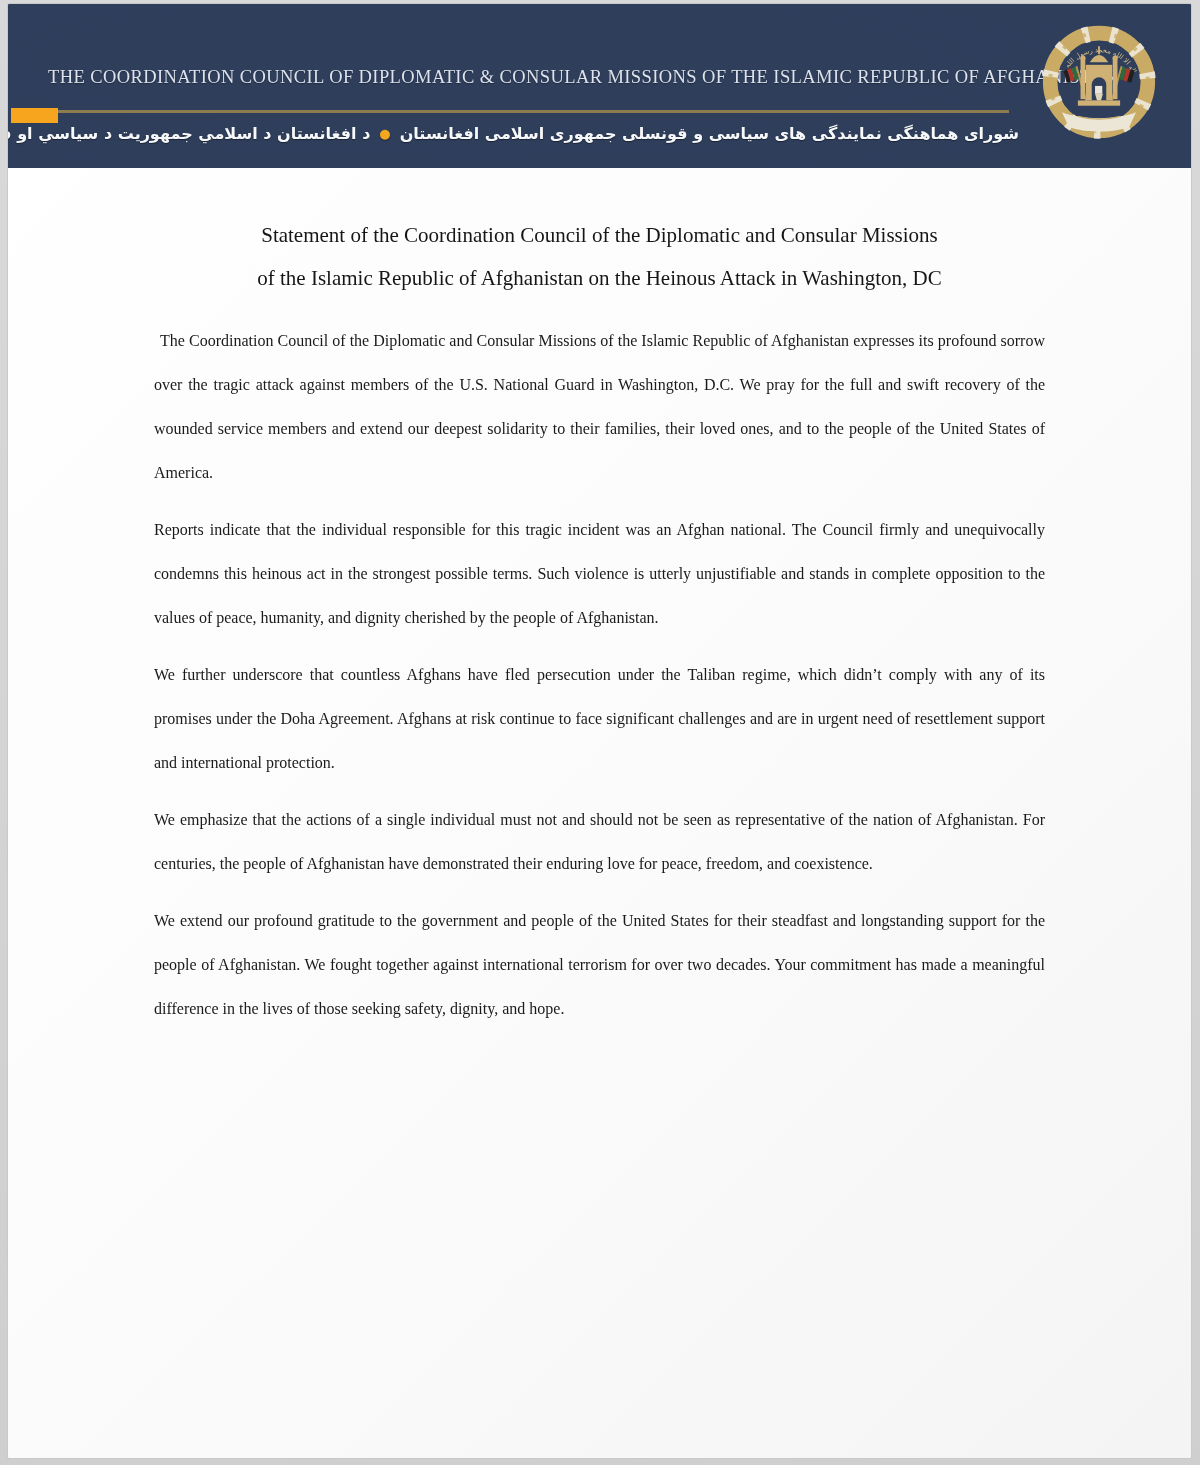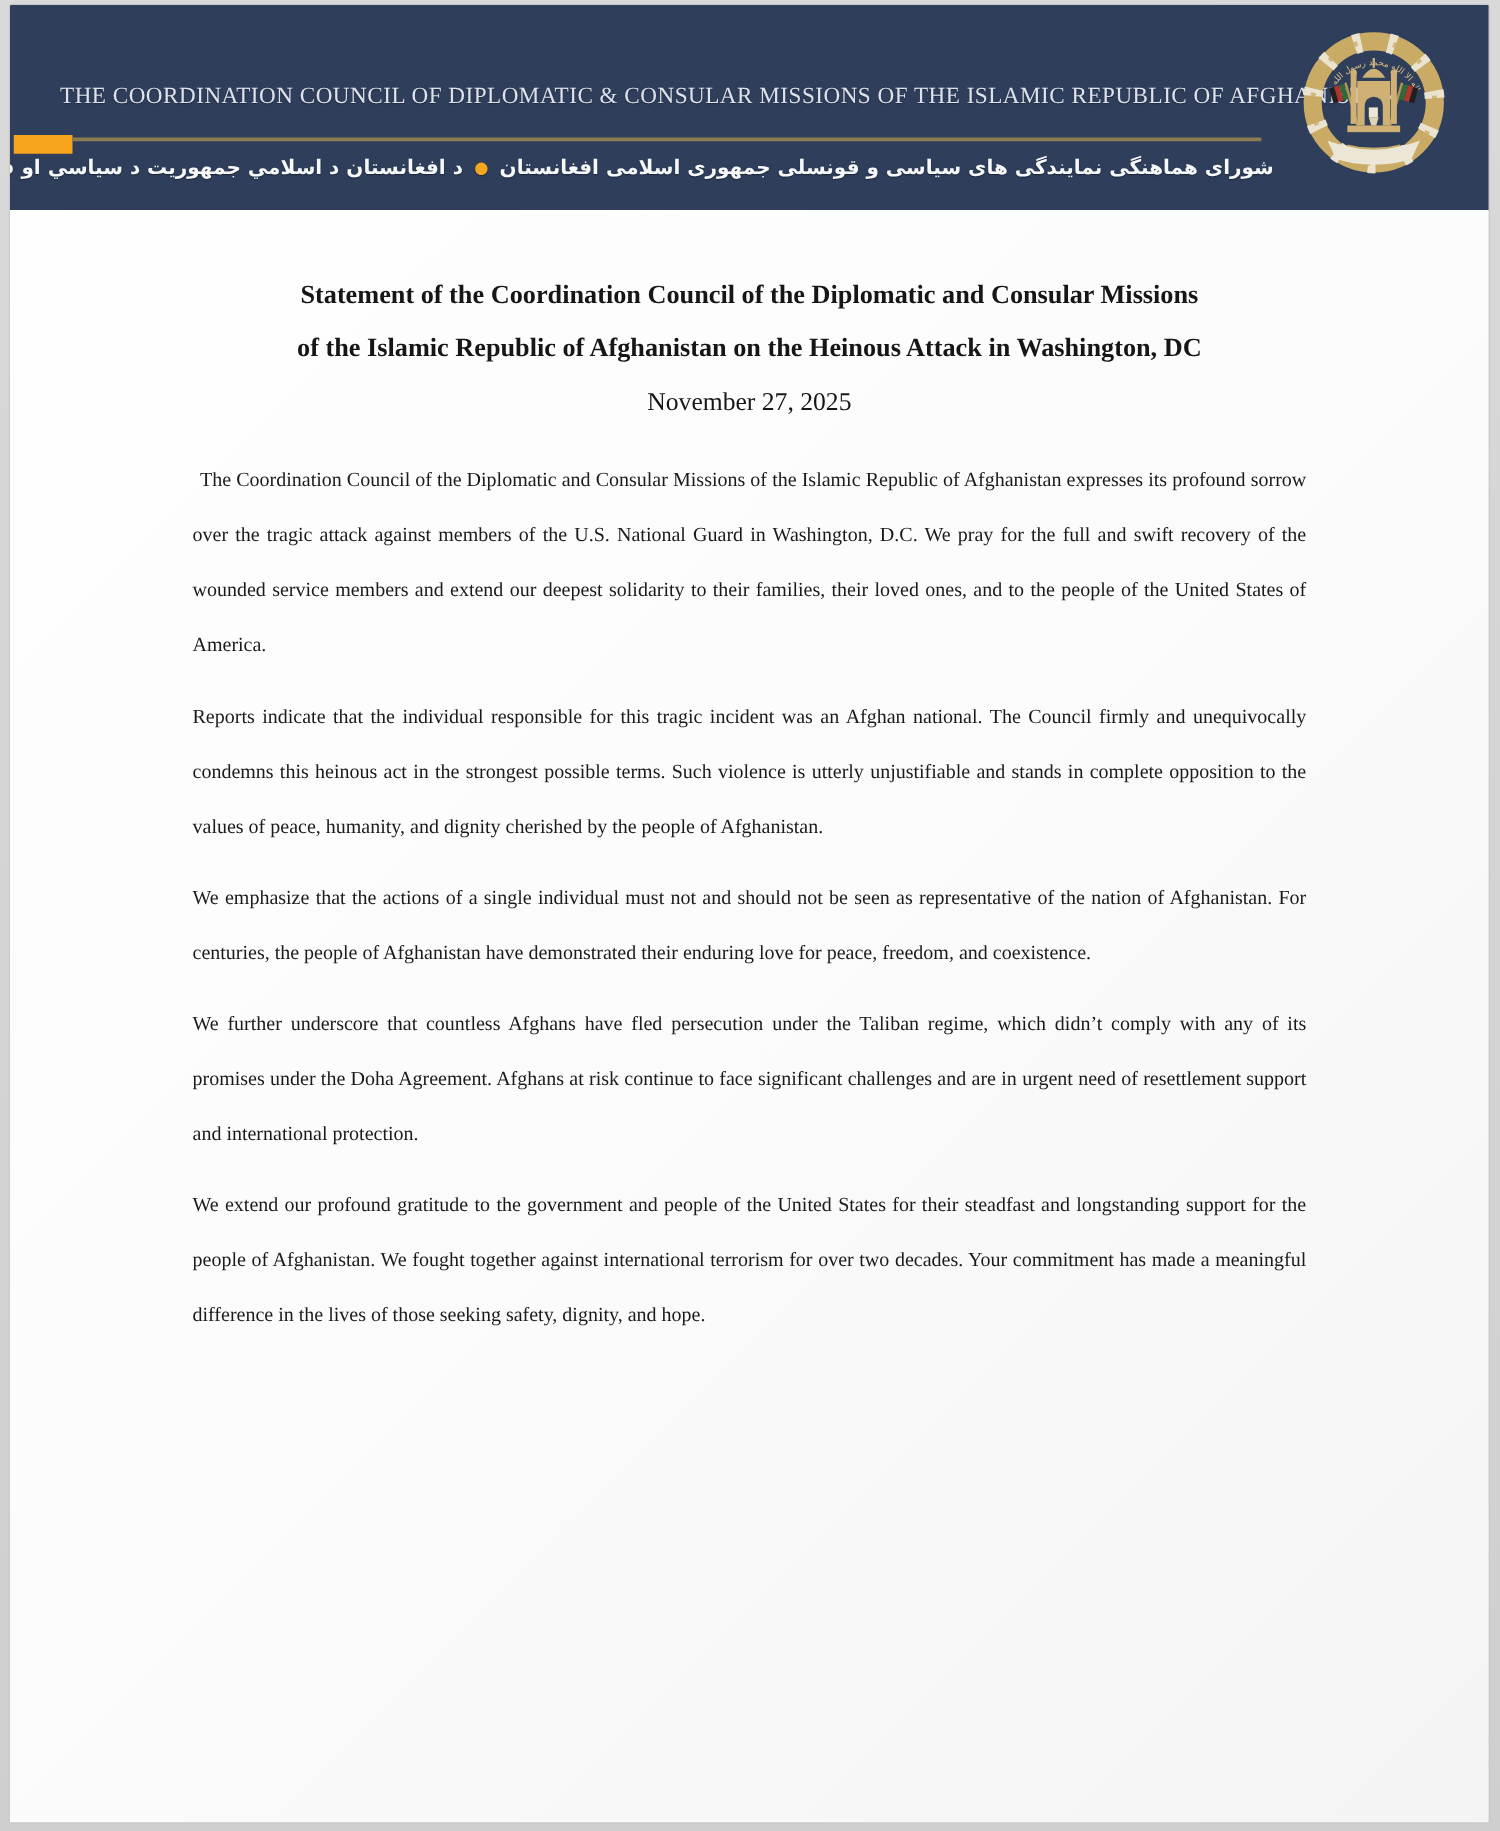--- a/index.html
+++ b/index.html
@@ -37,21 +37,21 @@
     position:absolute; top:120px; left:28px; right:172px;
     direction:rtl; text-align:center; color:#f7f8fa;
     font-family:"DejaVu Sans",sans-serif; font-weight:bold; font-size:16px;
     white-space:nowrap; text-shadow:0 1px 1px rgba(0,0,0,.4);
   }
   .sub-bullet { color:#f2a71f; padding:0 9px; font-size:13px; vertical-align:1px; }
   .emblem { position:absolute; top:8px; right:26px; }
   
   .doc-body { padding:46px 146px 0 146px; color:#161616; }
   .title-line {
-    text-align:center; font-weight:bold; font-size:21px; line-height:43px;
+    text-align:center; font-weight:normal; font-size:21px; line-height:43px;
   }
   .doc-date { text-align:center; font-size:20.5px; line-height:44px; }
   .paragraphs { margin-top:19px; }
   .paragraphs p {
     font-size:16px; line-height:44px; text-align:justify; text-justify:inter-word;
     margin-bottom:13px; color:#1a1a1a;
   }
   .paragraphs p:first-child { text-indent:6px; }
 </style>
 </head>
@@ -109,25 +109,24 @@
         <rect x="34" y="67" width="32" height="4" fill="#cfb176"></rect>
 
         <path d="M22,76 C36,82 64,82 78,76 L73,87 C60,92 40,92 27,87 Z" fill="#ece6d6"></path>
         <path d="M34,79 C45,82 55,82 66,79" stroke="#c9ab66" stroke-width="1" fill="none"></path>
       </svg>
     </header>
 
     <main class="doc-body">
       <div class="title-line">Statement of the Coordination Council of the Diplomatic and Consular Missions</div>
       <div class="title-line">of the Islamic Republic of Afghanistan on the Heinous Attack in Washington, DC</div>
-      <div class="doc-date">November 27, 2025</div>
 
       <div class="paragraphs">
         <p>The Coordination Council of the Diplomatic and Consular Missions of the Islamic Republic of Afghanistan expresses its profound sorrow over the tragic attack against members of the U.S. National Guard in Washington, D.C. We pray for the full and swift recovery of the wounded service members and extend our deepest solidarity to their families, their loved ones, and to the people of the United States of America.</p>
         <p>Reports indicate that the individual responsible for this tragic incident was an Afghan national. The Council firmly and unequivocally condemns this heinous act in the strongest possible terms. Such violence is utterly unjustifiable and stands in complete opposition to the values of peace, humanity, and dignity cherished by the people of Afghanistan.</p>
+        <p>We further underscore that countless Afghans have fled persecution under the Taliban regime, which didn’t comply with any of its promises under the Doha Agreement. Afghans at risk continue to face significant challenges and are in urgent need of resettlement support and international protection.</p>
         <p>We emphasize that the actions of a single individual must not and should not be seen as representative of the nation of Afghanistan. For centuries, the people of Afghanistan have demonstrated their enduring love for peace, freedom, and coexistence.</p>
-        <p>We further underscore that countless Afghans have fled persecution under the Taliban regime, which didn’t comply with any of its promises under the Doha Agreement. Afghans at risk continue to face significant challenges and are in urgent need of resettlement support and international protection.</p>
         <p>We extend our profound gratitude to the government and people of the United States for their steadfast and longstanding support for the people of Afghanistan. We fought together against international terrorism for over two decades. Your commitment has made a meaningful difference in the lives of those seeking safety, dignity, and hope.</p>
       </div>
     </main>
 
   </div>
 </div>
 
 </body></html>

